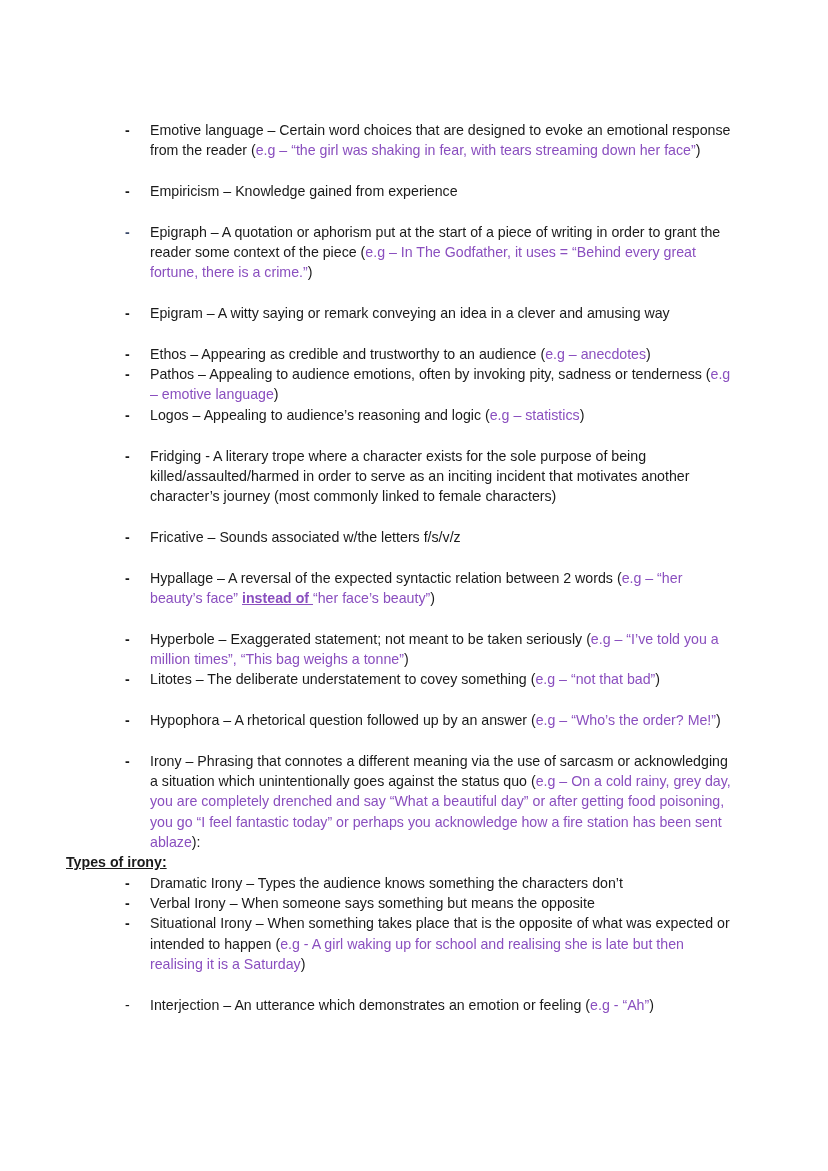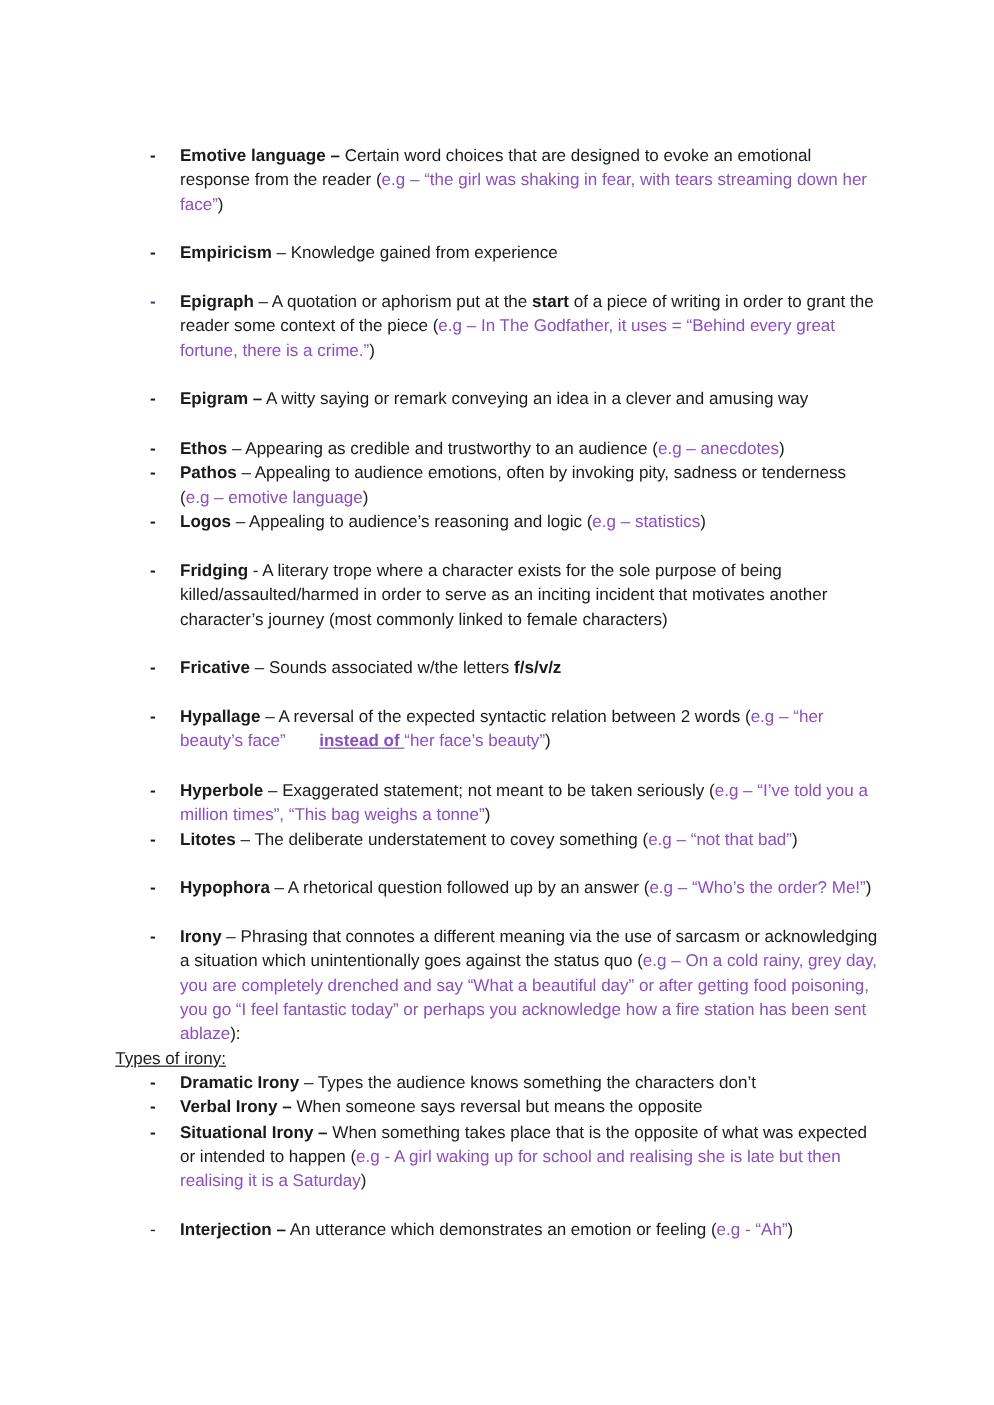--- a/index.html
+++ b/index.html
@@ -14,26 +14,26 @@
     color: #1a1a1a;
   }
   .blank { height: 20.35px; }
   .item { position: relative; padding-left: 150px; padding-right: 96px; }
   .dash {
     position: absolute; left: 125px; top: 0;
     font-weight: bold; color: #1a1a1a;
   }
   .dash.blue { color: #3b4a6b; }
   .dash.light { font-weight: normal; }
-  .term { font-weight: bold; text-align: right; }
+  .term { font-weight: normal; text-align: right; }
   .ex { color: #8a4fbf; }
-  .ex-bold-u { color: #8a4fbf; font-weight: bold; text-decoration: underline; margin-left: 24px; }
+  .ex-bold-u { color: #8a4fbf; font-weight: bold; text-decoration: underline; }
   .heading {
-    padding-left: 96px;
-    font-weight: normal;
+    padding-left: 66px;
+    font-weight: bold;
     text-decoration: underline;
   }
 </style>
 </head>
 <body>
 
 <div class="page">
 
   <div class="item">
     <span class="dash">-</span>
@@ -111,21 +111,21 @@
     <span class="dash">-</span>
     <span class="term">Irony</span><span> – Phrasing that connotes a different meaning via the use of sarcasm or acknowledging a situation which unintentionally goes against the status quo (</span><span class="ex">e.g – On a cold rainy, grey day, you are completely drenched and say “What a beautiful day” or after getting food poisoning, you go “I feel fantastic today” or perhaps you acknowledge how a fire station has been sent ablaze</span><span>):</span>
   </div>
   <div class="heading">Types of irony:</div>
   <div class="item">
     <span class="dash">-</span>
     <span class="term">Dramatic Irony</span><span> – Types the audience knows something the characters don’t</span>
   </div>
   <div class="item">
     <span class="dash">-</span>
-    <span class="term">Verbal Irony –</span><span> When someone says reversal but means the opposite</span>
+    <span class="term">Verbal Irony –</span><span> When someone says something but means the opposite</span>
   </div>
   <div class="item">
     <span class="dash">-</span>
     <span class="term">Situational Irony –</span><span> When something takes place that is the opposite of what was expected or intended to happen (</span><span class="ex">e.g - A girl waking up for school and realising she is late but then realising it is a Saturday</span><span>)</span>
   </div>
   <div class="blank"></div>
 
   <div class="item">
     <span class="dash light">-</span>
     <span class="term">Interjection –</span><span> An utterance which demonstrates an emotion or feeling (</span><span class="ex">e.g - “Ah”</span><span>)</span>

